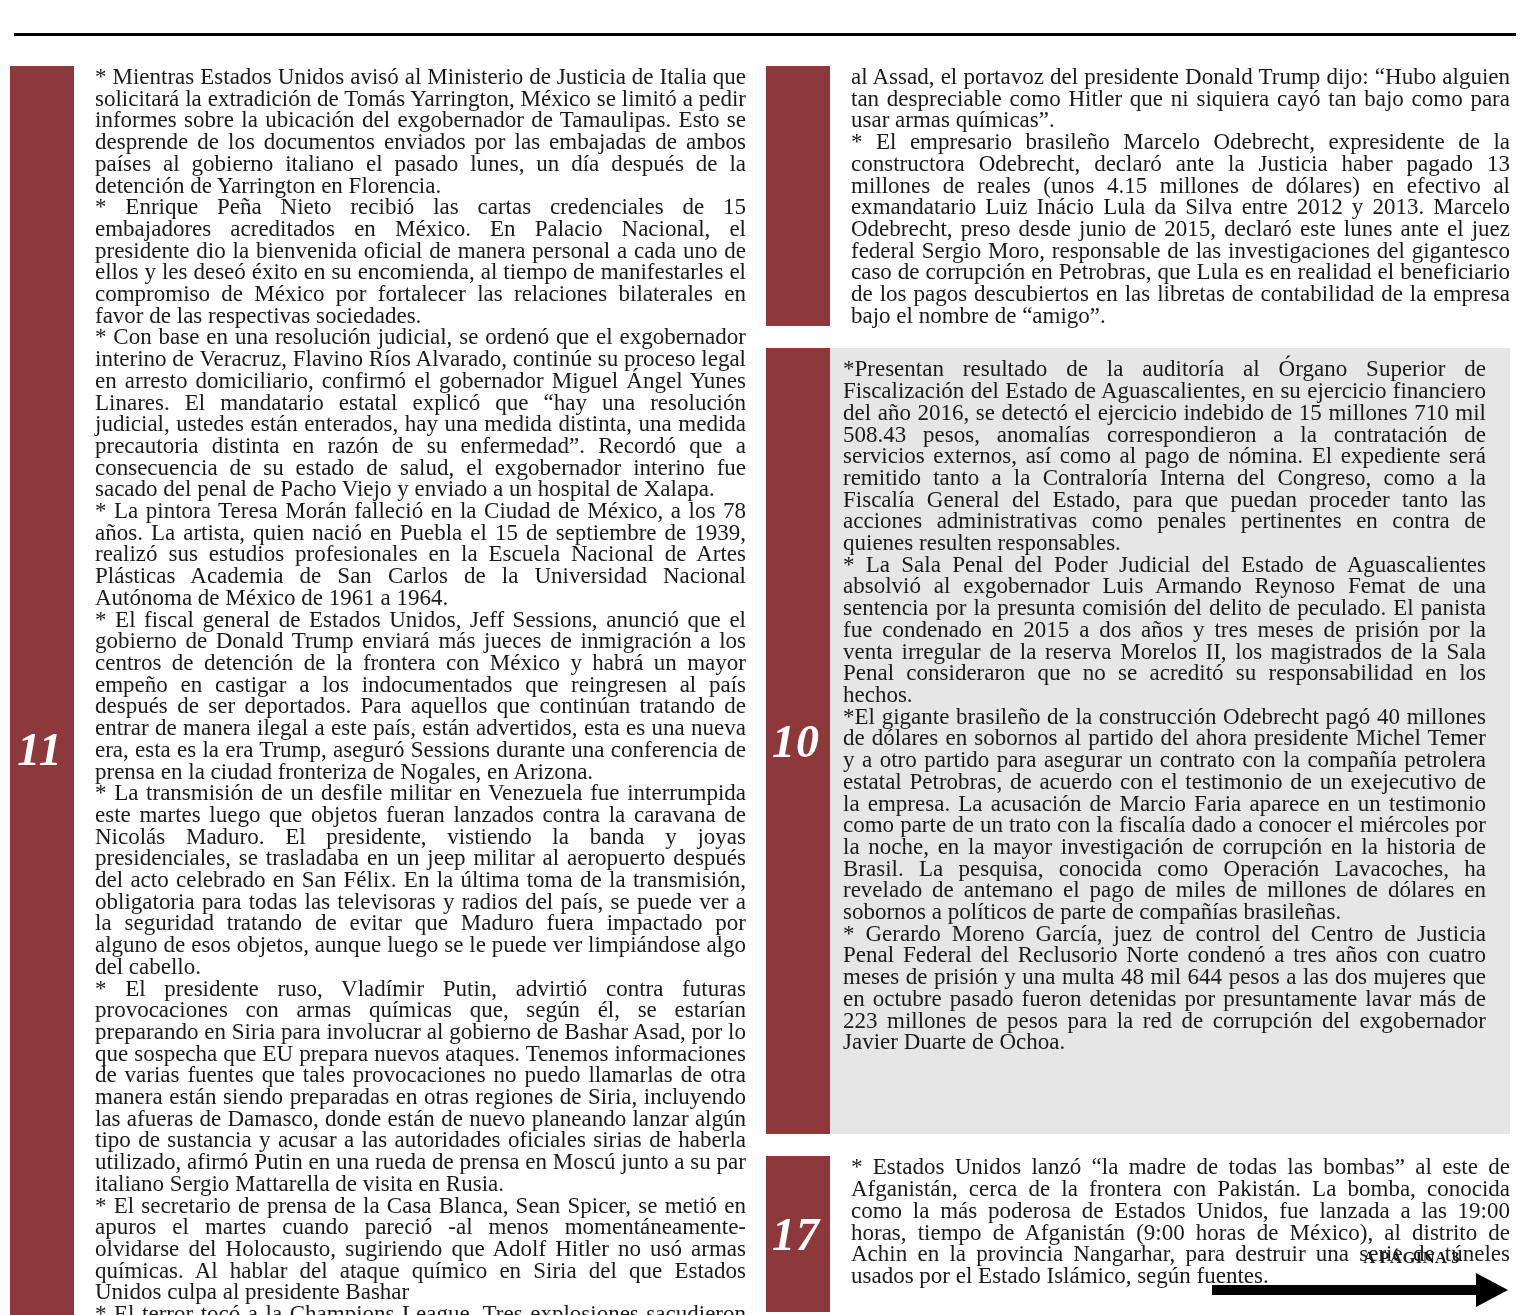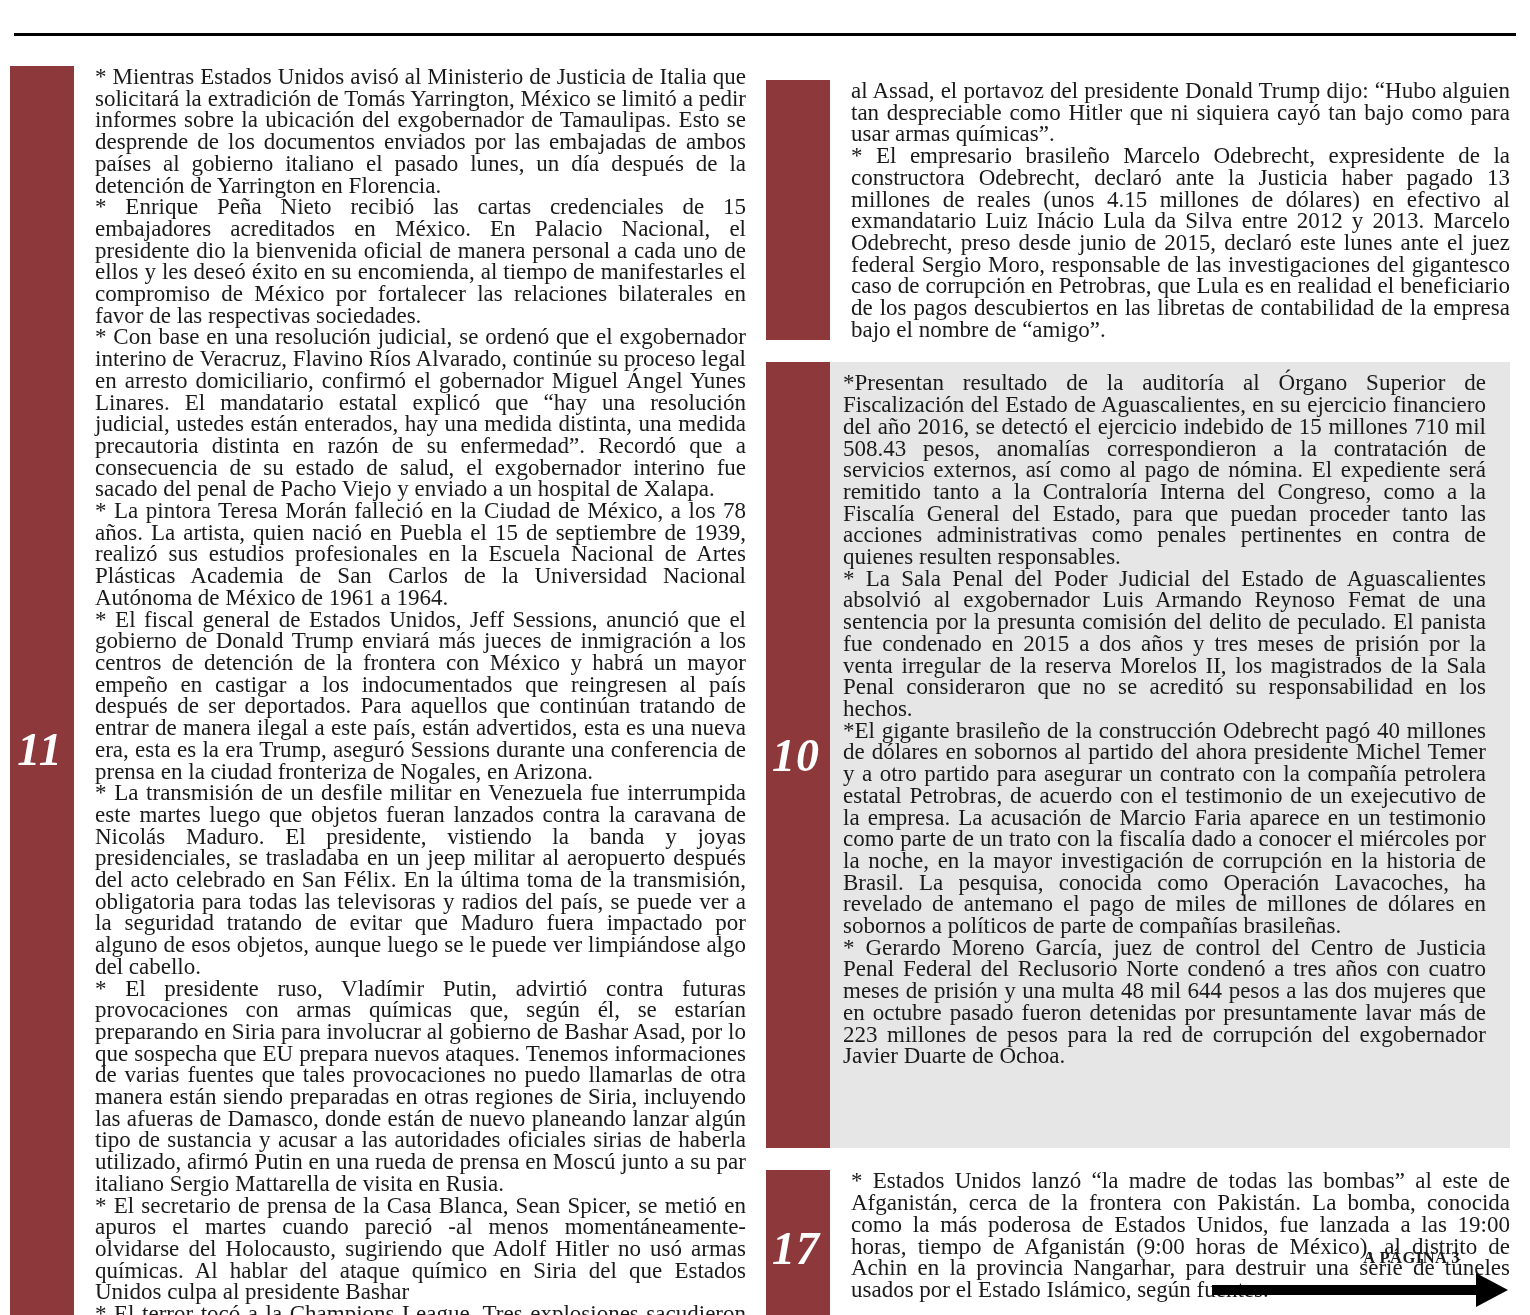--- a/index.html
+++ b/index.html
@@ -55,21 +55,21 @@
     min-width: 0;
     padding-left: 21px;
     font-size: 23px;
     line-height: 21.7px;
     text-align: justify;
     hyphens: auto;
     -webkit-hyphens: auto;
   }
   .text p { margin: 0; padding: 0; }
   .s11-block  { min-height: 1222px; }
-  .cont-block { min-height: 240px; margin-bottom: 22px; margin-top: 14px; }
+  .cont-block { min-height: 240px; margin-bottom: 22px; }
   .gray-block { min-height: 786px; margin-bottom: 22px; }
   .gray-block .text {
     background: var(--gray-block, #e6e6e6);
     padding: 10px 24px 10px 13px;
   }
   .s13-block  { min-height: 156px; }
   .footer-nav {
     position: absolute;
     right: 22px;
     bottom: 8px;

